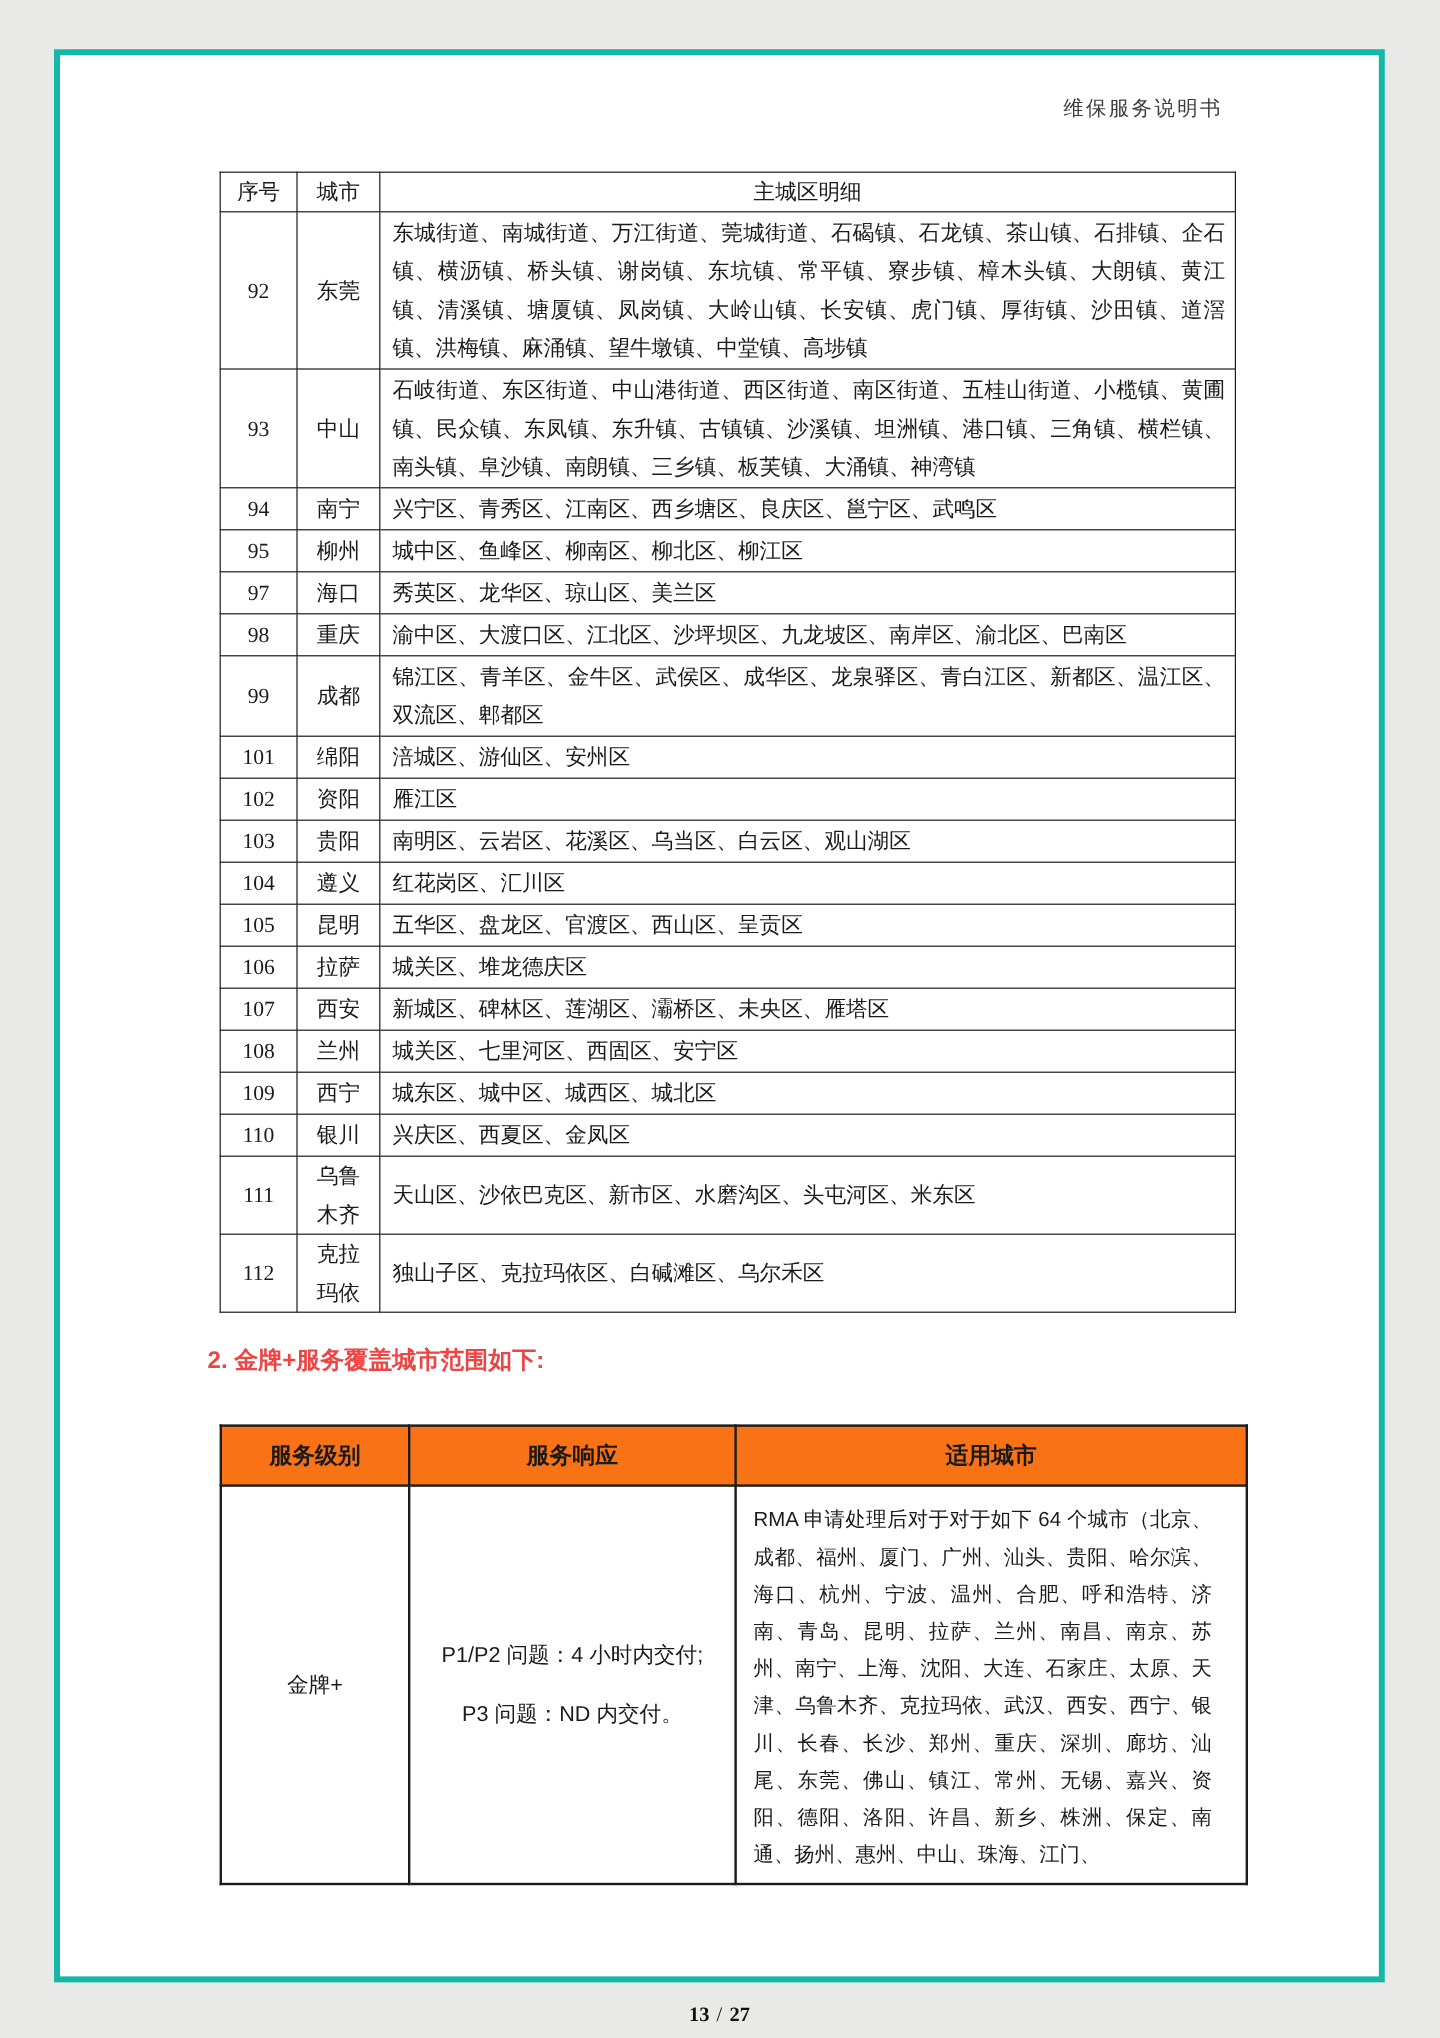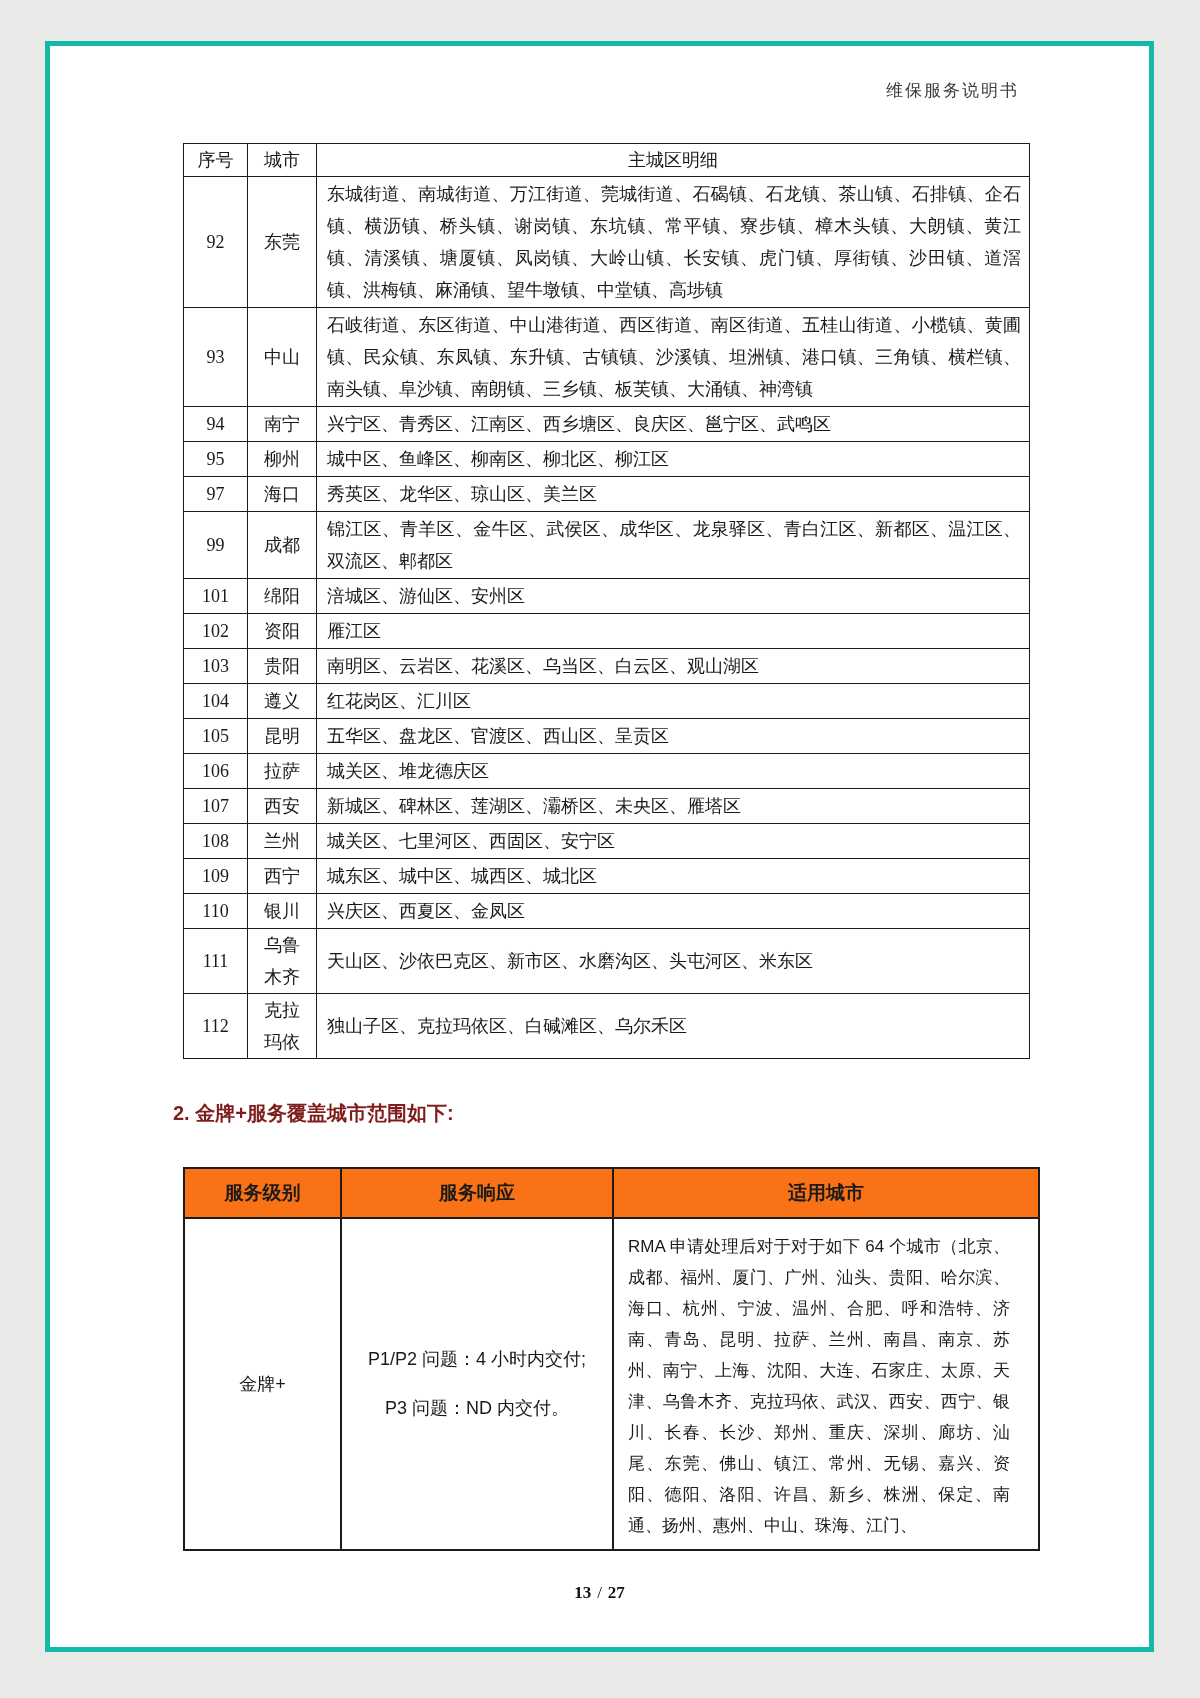--- a/index.html
+++ b/index.html
@@ -38,22 +38,22 @@
     font-weight:normal;
     vertical-align:middle;
   }
   table.t1 th{ text-align:center;height:30px;line-height:28px; }
   td.c-no{ text-align:center;padding:0 4px; }
   td.c-city{ text-align:center;padding:0 10px; }
   td.c-det{ text-align:justify;padding:1px 8px 1px 10px; }
   
   .sec-heading{
     font-family:"Liberation Sans",sans-serif;
-    font-weight:bold;font-size:20px;color:#7f1d1d;
-    margin:41px 0 0 -10px;
+    font-weight:bold;font-size:20px;color:#ef4444;
+    margin:26px 0 0 -10px;
   }
   
   table.t2{
     width:855px;table-layout:fixed;
     border-collapse:collapse;
     font-family:"Liberation Sans",sans-serif;
     font-size:18px;
     margin-top:40px;
   }
   table.t2 th, table.t2 td{
@@ -68,21 +68,21 @@
   td.s-level{ text-align:center; }
   td.s-resp{ text-align:center;line-height:33px;padding:6px 10px;margin-left:29px; }
   td.s-resp .para + .para{ margin-top:16px; }
   td.s-cities{
     text-align:justify;line-height:31px;font-size:17px;
     padding:12px 28px 8px 14px;
     vertical-align:top;
   }
   
   .footer{
-    position:absolute;left:0;top:1537px;width:100%;
+    position:absolute;left:0;top:1623px;width:100%;
     text-align:center;
     font-family:"Liberation Serif",serif;
     font-weight:bold;font-size:17px;color:#111;
   }
   .footer .sep{ font-weight:normal;padding:0 6px; }
 </style>
 </head>
 <body>
 
 <div class="page">
@@ -122,20 +122,25 @@
           </tr>
           <tr>
             <td class="c-no">95</td>
             <td class="c-city">柳州</td>
             <td class="c-det">城中区、鱼峰区、柳南区、柳北区、柳江区</td>
           </tr>
           <tr>
             <td class="c-no">97</td>
             <td class="c-city">海口</td>
             <td class="c-det">秀英区、龙华区、琼山区、美兰区</td>
+          </tr>
+          <tr>
+            <td class="c-no">98</td>
+            <td class="c-city">重庆</td>
+            <td class="c-det">渝中区、大渡口区、江北区、沙坪坝区、九龙坡区、南岸区、渝北区、巴南区</td>
           </tr>
           <tr>
             <td class="c-no">99</td>
             <td class="c-city">成都</td>
             <td class="c-det">锦江区、青羊区、金牛区、武侯区、成华区、龙泉驿区、青白江区、新都区、温江区、双流区、郫都区</td>
           </tr>
           <tr>
             <td class="c-no">101</td>
             <td class="c-city">绵阳</td>
             <td class="c-det">涪城区、游仙区、安州区</td>

